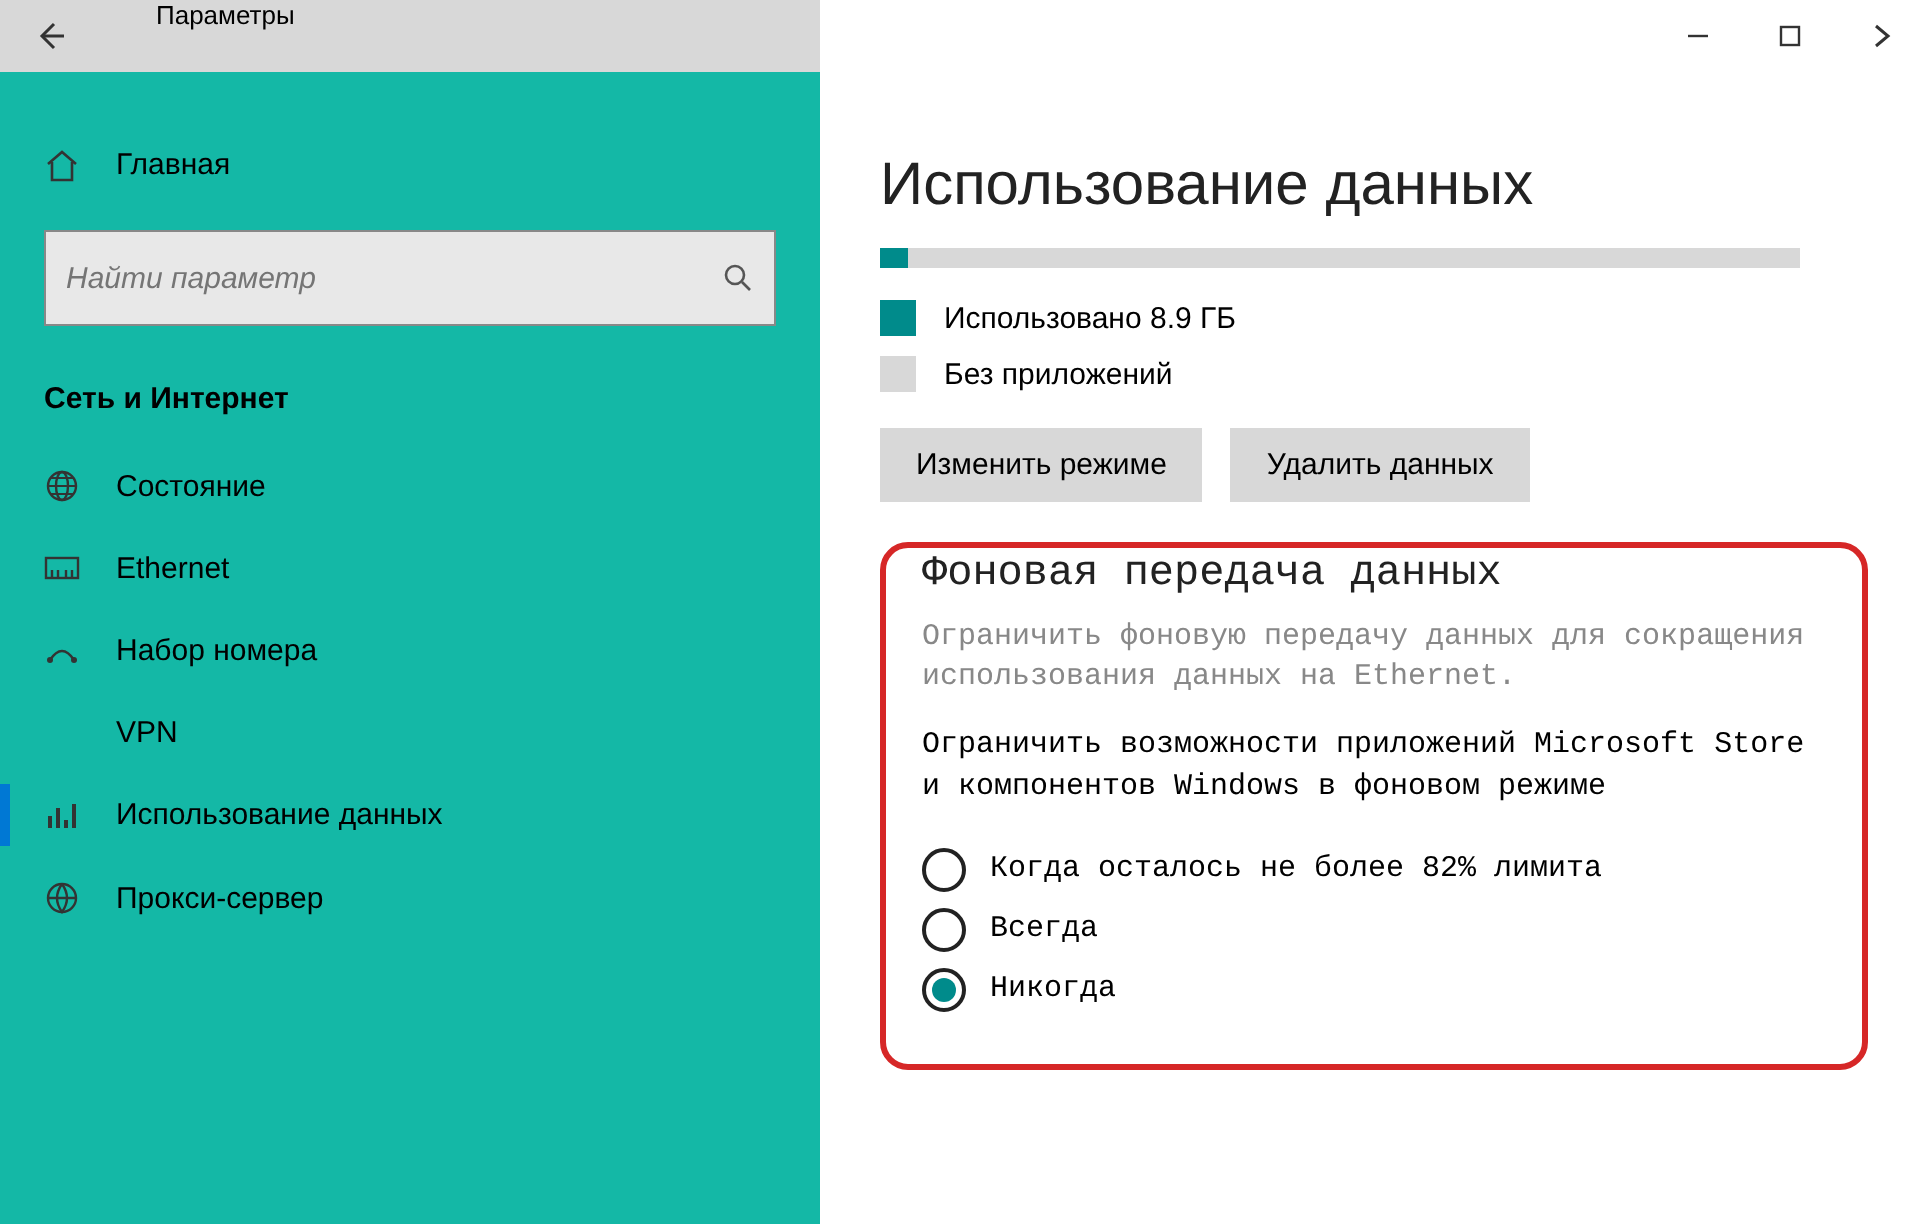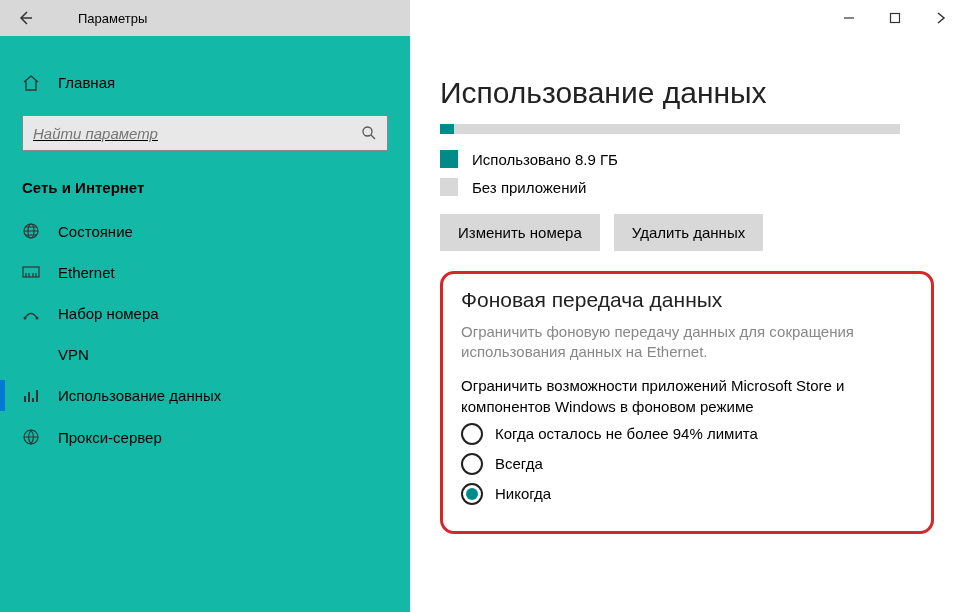--- a/index.html
+++ b/index.html
@@ -14,21 +14,21 @@
     }
     .titlebar {
       height: 36px;
       display: flex;
       align-items: center;
       background: linear-gradient(to right, #d8d8d8 0%, #d8d8d8 410px, #fff 410px, #fff 100%);
     }
     .titlebar-left {
       width: 326px;
       display: flex;
-      align-items: center;
+      align-items: flex-start;
       height: 100%;
     }
     .back-btn {
       width: 50px;
       height: 36px;
       display: flex;
       align-items: center;
       justify-content: center;
       cursor: pointer;
     }
@@ -66,25 +66,24 @@
       align-items: center;
       padding: 10px 22px;
       cursor: pointer;
       font-size: 15px;
     }
     .home-item svg { margin-right: 18px; }
     .search-box {
       margin: 14px 22px 20px 22px;
       border: 1px solid #888;
       background: #e8e8e8;
-      height: 36px;
+      height: 48px;
       display: flex;
       align-items: center;
       padding: 0 10px;
-      text-decoration: underline;
     }
     .search-box input {
       flex: 1;
       border: none;
       background: transparent;
       outline: none;
       font-size: 15px;
       font-style: italic;
       color: #666;
     }
@@ -160,39 +159,40 @@
       background: #d8d8d8;
       border: none;
       padding: 10px 18px;
       font-size: 15px;
       cursor: pointer;
       font-family: inherit;
     }
     .highlight-box {
       border: 3px solid #d62727;
       border-radius: 14px;
-      padding: 14px 18px 18px 18px;
+      padding: 2px 18px 18px 18px;
       margin-top: 2px;
+      font-family: Liberation Mono, monospace;
     }
     .sub-heading {
       font-size: 21px;
       font-weight: 400;
       margin-bottom: 10px;
       color: #222;
     }
     .sub-desc {
       font-size: 15px;
       color: #888;
       line-height: 1.35;
       margin-bottom: 12px;
     }
     .sub-text {
       font-size: 15px;
       line-height: 1.4;
-      margin-bottom: 6px;
+      margin-bottom: 20px;
     }
     .radio-row {
       display: flex;
       align-items: center;
       font-size: 15px;
       margin-bottom: 8px;
       cursor: pointer;
     }
     .radio-outer {
       width: 22px;
@@ -321,31 +321,31 @@
     </div>
     <div class="legend-row">
       <div class="legend-sw teal"></div>
       <span>Использовано 8.9 ГБ</span>
     </div>
     <div class="legend-row">
       <div class="legend-sw gray"></div>
       <span>Без приложений</span>
     </div>
     <div class="btn-row">
-      <button class="btn">Изменить номера</button>
+      <button class="btn">Изменить режиме</button>
       <button class="btn">Удалить данных</button>
     </div>
 
     <div class="highlight-box">
       <h2 class="sub-heading">Фоновая передача данных</h2>
       <p class="sub-desc">Ограничить фоновую передачу данных для сокращения использования данных на Ethernet.</p>
       <p class="sub-text">Ограничить возможности приложений Microsoft Store и компонентов Windows в фоновом режиме</p>
       <div class="radio-row">
         <div class="radio-outer"></div>
-        <span>Когда осталось не более 94% лимита</span>
+        <span>Когда осталось не более 82% лимита</span>
       </div>
       <div class="radio-row">
         <div class="radio-outer"></div>
         <span>Всегда</span>
       </div>
       <div class="radio-row">
         <div class="radio-outer">
             <div class="radio-inner"></div>
           </div>
         <span>Никогда</span>

